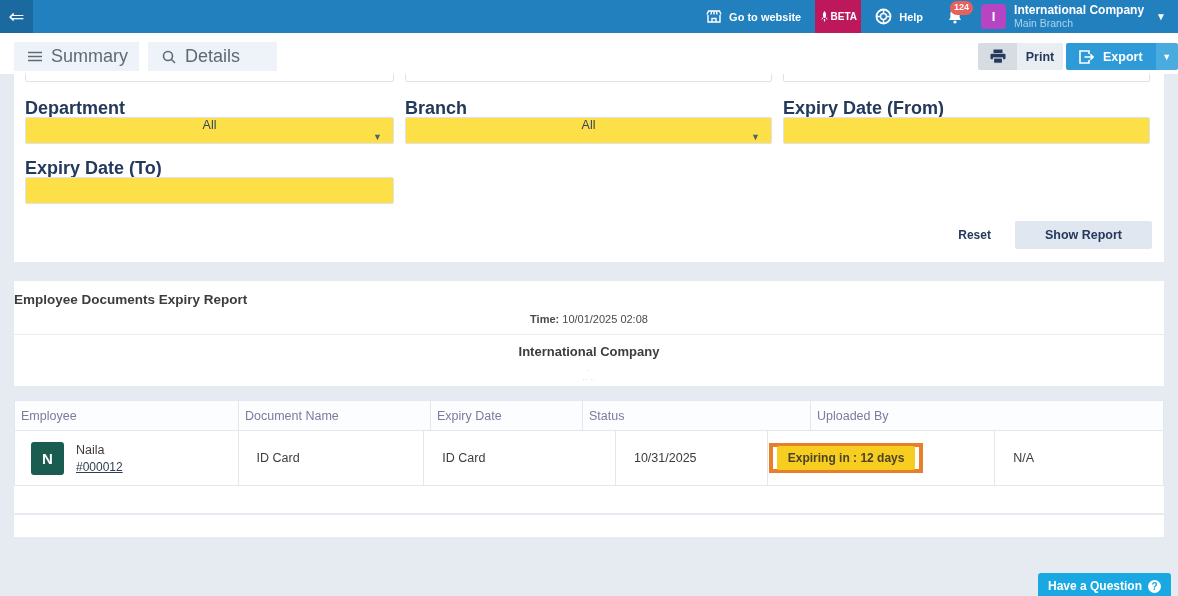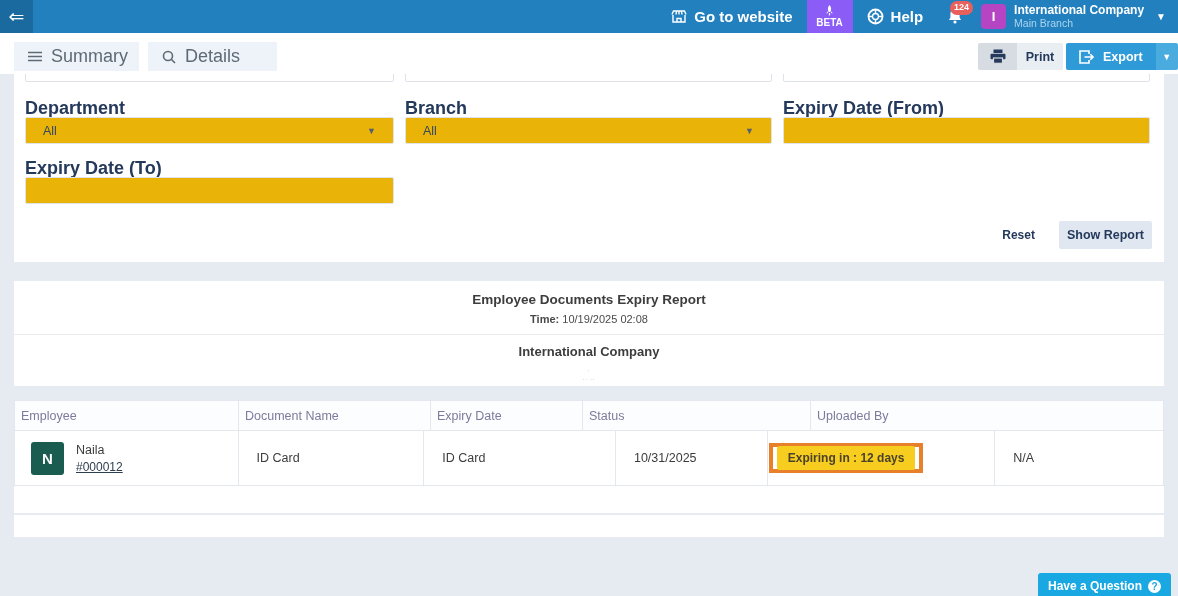--- a/index.html
+++ b/index.html
@@ -10,22 +10,22 @@
     position:relative;
     overflow:hidden;
     color:#3c3c3c;
   }
   .stage { position:absolute; inset:0; width:1178px; height:596px; }
 
   
   .topbar { position:absolute; left:0; top:0; width:1178px; height:33px; background:#2380bf; display:flex; align-items:center; }
   .back-btn { width:33px; height:33px; background:#1a699f; color:#fff; display:flex; align-items:center; justify-content:center; font-size:19px; cursor:pointer; }
   .topbar-right { margin-left:auto; display:flex; align-items:center; height:33px; }
-  .tb-item { display:flex; align-items:center; gap:7px; color:#fff; font-size:15px; font-weight:bold; padding:0 14px; height:18px; cursor:pointer; }
-  .beta-tile { width:46px; height:33px; background:#8b5cf6; display:flex; flex-direction:column; align-items:center; justify-content:center; color:#fff; font-size:10px; font-weight:bold; line-height:1.1; cursor:pointer;text-align:right; }
+  .tb-item { display:flex; align-items:center; gap:7px; color:#fff; font-size:11px; font-weight:bold; padding:0 14px; height:18px; cursor:pointer; }
+  .beta-tile { width:46px; height:33px; background:#be185d; display:flex; flex-direction:row; align-items:center; justify-content:center; color:#fff; font-size:10px; font-weight:bold; line-height:1.1; cursor:pointer;text-align:right; }
   .bell-wrap { position:relative; padding:0 16px 0 10px; height:33px; display:flex; align-items:center; cursor:pointer; }
   .badge { position:absolute; top:1px; right:6px; background:#e8605c; color:#fff; font-size:9px; font-weight:bold; padding:1px 4px; border-radius:8px; line-height:1.3; }
   .avatar { width:25px; height:25px; border-radius:4px; background:#b645c4; color:#fff; font-size:13px; font-weight:bold; display:flex; align-items:center; justify-content:center; }
   .company-block { display:flex; align-items:center; gap:8px; padding:0 12px 0 2px; cursor:pointer; }
   .company-names { display:flex; flex-direction:column; line-height:1.15; }
   .company-name { color:#fff; font-size:12px; font-weight:bold; }
   .branch-name { color:#a9d4ef; font-size:10.5px; }
   .caret { color:#fff; font-size:10px; margin-left:4px; }
 
   
@@ -38,30 +38,30 @@
   .print-icon-seg { width:39px; background:#d7dce2; display:flex; align-items:center; justify-content:center; }
   .print-label-seg { width:46px; background:#e9eef3; display:flex; align-items:center; justify-content:center; color:#25395c; font-size:12.5px; font-weight:bold; }
   .export-btn { position:absolute; top:10px; left:1066px; height:27px; display:flex; cursor:pointer; border-radius:2px; overflow:hidden; }
   .export-main { display:flex; align-items:center; gap:9px; background:#2e9bd8; color:#fff; font-size:12.5px; font-weight:bold; padding:0 13px; }
   .export-caret { width:22px; background:#4aabdf; display:flex; align-items:center; justify-content:center; color:#fff; font-size:9px; }
 
   
   .filter-card { position:absolute; left:14px; top:74px; width:1150px; height:188px; background:#fff; overflow:hidden; }
   .cut-input { position:absolute; top:-14px; height:22px; border:1px solid #dfe3e9; border-radius:2px; background:#fff; }
   .f-label { position:absolute; color:#24395b; font-size:18px; font-weight:bold; }
-  .f-select, .f-input { position:absolute; height:27px; border:1px solid #dfe3e9; border-radius:2px; background:#eab308; display:flex; align-items:center; font-size:12.5px; color:#33475f; padding:0 17px; cursor:pointer; }
+  .f-select, .f-input { position:absolute; height:27px; border:1px solid #dfe3e9; border-radius:2px; background:#fde047; display:flex; align-items:center; font-size:12.5px; color:#33475f; padding:0 11px; cursor:pointer;flex-direction:column; }
   .f-select .sel-caret { margin-left:auto; color:#55606e; font-size:9px; }
   .f-input input { border:none; outline:none; width:100%; height:100%; font-size:12.5px; font-family:"Liberation Sans", sans-serif; background:transparent; }
   .filter-actions { position:absolute; right:12px; top:147px; display:flex; align-items:center; gap:24px; }
   .reset-btn { color:#24395b; font-size:12px; font-weight:bold; cursor:pointer; }
-  .show-report-btn { background:#e0e7f1; color:#24395b; font-size:12.5px; font-weight:bold; padding:7px 8px; border-radius:2px; cursor:pointer; }
+  .show-report-btn { background:#e0e7f1; color:#24395b; font-size:12.5px; font-weight:bold; padding:7px 30px; border-radius:2px; cursor:pointer; }
 
   
   .report-card { position:absolute; left:14px; top:281px; width:1150px; height:105px; background:#fff; }
-  .r-title { text-align:center; padding-top:11px; font-size:13.5px; font-weight:bold; color:#3d3d3d; }
+  .r-title { text-align:left; padding-top:11px; font-size:13.5px; font-weight:bold; color:#3d3d3d; }
   .r-time { text-align:center; padding-top:6px; font-size:11px; color:#4a4a4a; }
   .r-time b { font-weight:bold; }
   .r-divider { border-top:1px solid #ececec; margin-top:9px; }
   .r-company { text-align:center; padding-top:9px; font-size:13px; font-weight:bold; color:#3d3d3d; }
   .r-fine { text-align:center; font-size:5px; color:#7387a0; line-height:1.8; padding-top:7px; letter-spacing:1px; }
 
   
   .table-card { position:absolute; left:14px; top:400px; width:1150px; height:113px; background:#fff; }
   .t-header { display:flex; height:31px; border:1px solid #e4e8ee; background:#fcfdfe; }
   .t-header .th { display:flex; align-items:center; padding-left:6px; color:#7b7b9d; font-size:12.5px; border-right:1px solid #e4e8ee; }
@@ -218,21 +218,21 @@
     </div>
 
     <div class="filter-actions">
       <span class="reset-btn">Reset</span>
       <span class="show-report-btn">Show Report</span>
     </div>
   </div>
 
   <div class="report-card">
     <div class="r-title">Employee Documents Expiry Report</div>
-    <div class="r-time"><b>Time:</b><span> 10/19/2025 02:08</span></div>
+    <div class="r-time"><b>Time:</b><span> 10/01/2025 02:08</span></div>
     <div class="r-divider"></div>
     <div class="r-company">International Company</div>
     <div class="r-fine">
       <div>·</div>
       <div>·· ··</div>
     </div>
   </div>
 
   <div class="table-card">
     <div class="t-header">

